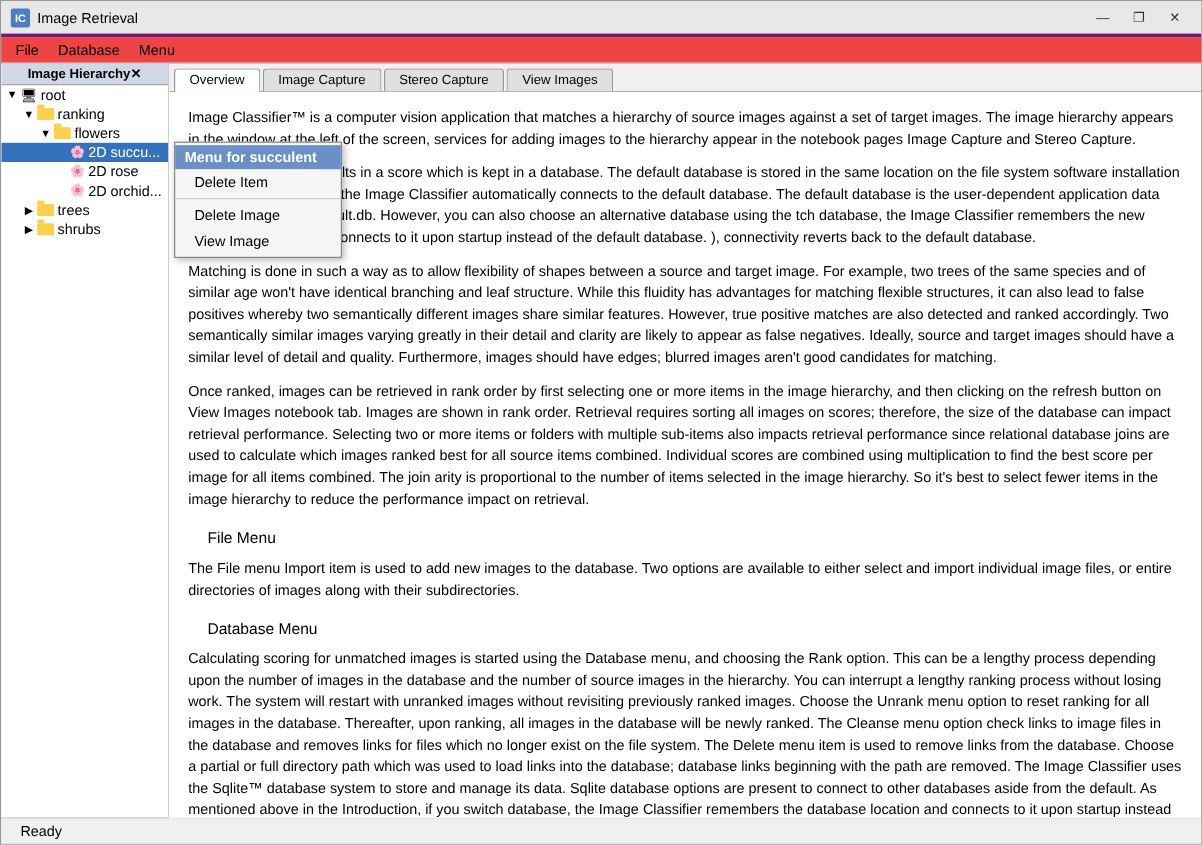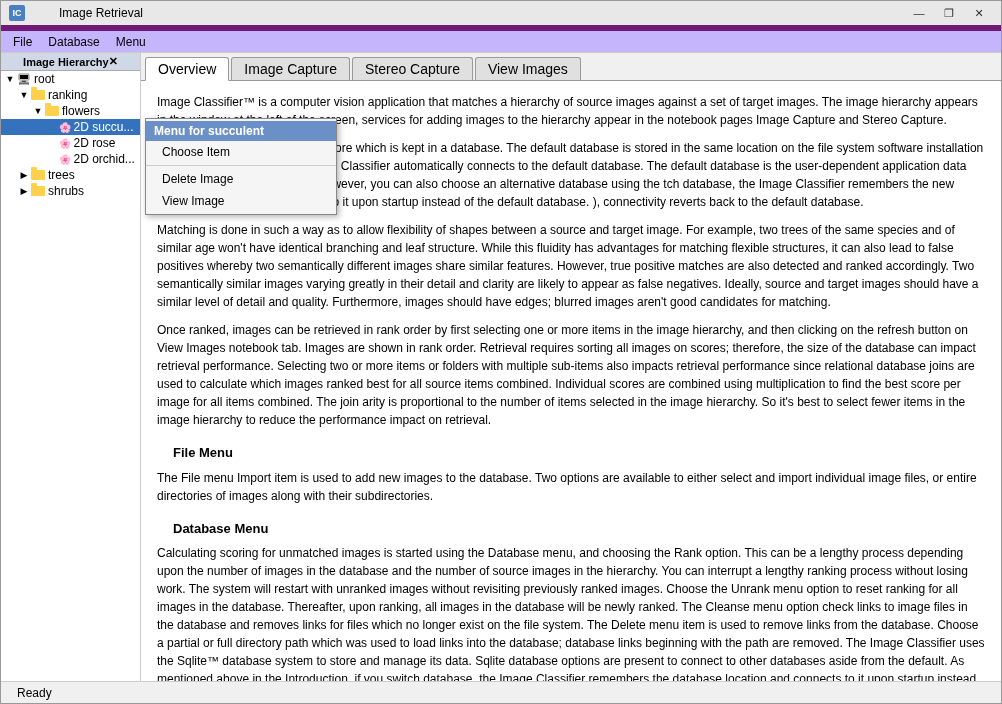--- a/index.html
+++ b/index.html
@@ -19,23 +19,22 @@
       border: 1px solid #999;
       display: flex;
       flex-direction: column;
     }
     .title-bar {
       background: #e8e8e8;
       height: 30px;
       display: flex;
       align-items: center;
       padding: 0 8px;
-      border-bottom: 6px solid #701a75;
+      border-bottom: 3px solid #701a75;
       user-select: none;
-      gap: 28px;
     }
     .title-bar-icon {
       width: 16px;
       height: 16px;
       margin-right: 6px;
       background: #4a7fc1;
       border-radius: 2px;
       display: flex; align-items: center; justify-content: center;
       color: white; font-size: 9px; font-weight: bold;
     }
@@ -54,21 +53,21 @@
       background: transparent;
       cursor: pointer;
       font-size: 11px;
       display: flex; align-items: center; justify-content: center;
       color: #333;
     }
 
     
     .menu-bar {
       height: 22px;
-      background: #c4b5fd;
+      background: #ef4444;
       display: flex;
       align-items: center;
       border-bottom: 1px solid #ccc;
       padding: 0 4px;
     }
     .menu-item {
       padding: 2px 8px;
       font-size: 12px;
       cursor: pointer;
       height: 20px;
@@ -155,21 +154,21 @@
       background: #f0f0f0;
       border-bottom: 1px solid #999;
       padding: 4px 0 0 4px;
     }
     .tab {
       padding: 3px 12px;
       border: 1px solid #999;
       border-bottom: none;
       background: #e0e0e0;
       cursor: pointer;
-      font-size: 14px;
+      font-size: 11px;
       margin-right: 2px;
       border-radius: 3px 3px 0 0;
     }
     .tab.active {
       background: #fff;
       border-bottom: 1px solid #fff;
       margin-bottom: -1px;
       z-index: 1;
     }
 
@@ -182,42 +181,42 @@
       font-size: 12px;
       line-height: 1.5;
       color: #000;
     }
     .content-area p {
       margin-bottom: 10px;
       text-align: left;
     }
     .content-area h3 {
       font-size: 13px;
-      font-weight: bold;
+      font-weight: normal;
       margin: 14px 0 6px 0;
       padding-left: 16px;
     }
 
     
     .status-bar {
       height: 22px;
       background: #f0f0f0;
       border-top: 1px solid #ccc;
       display: flex;
       align-items: center;
       padding: 0 16px;
       font-size: 12px;
     }
 
     
     .context-menu {
       position: absolute;
       left: 145px;
       top: 118px;
-      width: 192px;
+      width: 140px;
       background: #f5f5f5;
       border: 1px solid #888;
       box-shadow: 2px 2px 6px rgba(0,0,0,0.3);
       z-index: 100;
       padding: 2px 0;
     }
     .context-menu-header {
       background: #6b8fc7;
       color: white;
       padding: 3px 8px;
@@ -336,17 +335,17 @@
     </div>
   </div>
 
   <div class="status-bar">
     <span>Ready</span>
   </div>
 </div>
 
 <div class="context-menu">
   <div class="context-menu-header">Menu for succulent</div>
-  <div class="context-menu-item">Choose Item</div>
+  <div class="context-menu-item">Delete Item</div>
   <div class="context-menu-sep"></div>
   <div class="context-menu-item">Delete Image</div>
   <div class="context-menu-item">View Image</div>
 </div>
 
 </body></html>

